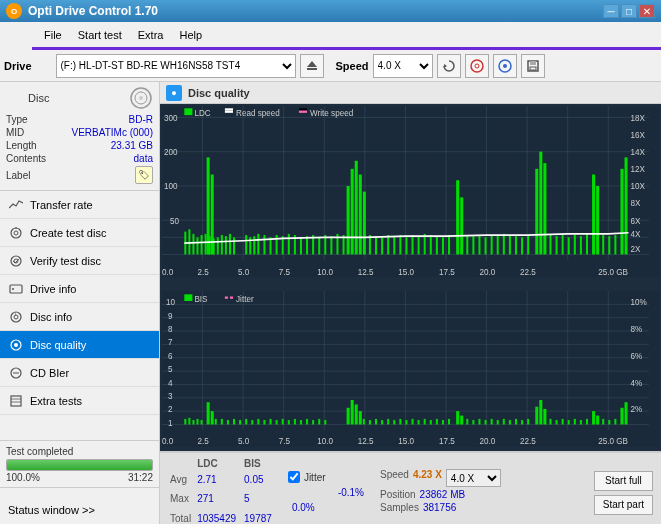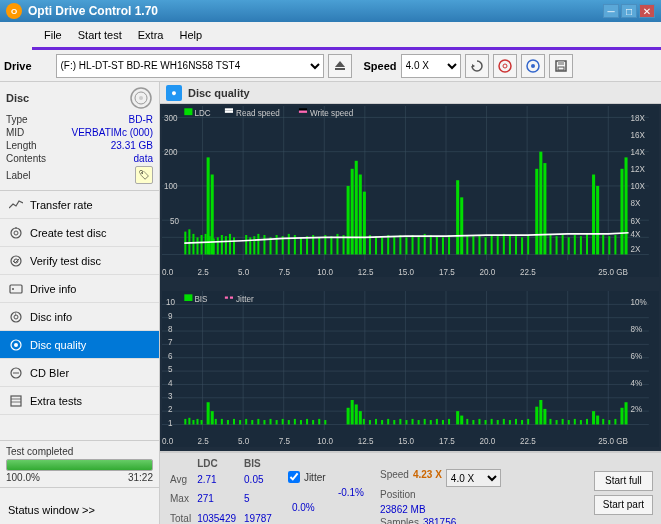--- a/index.html
+++ b/index.html
@@ -13,36 +13,36 @@
     .title-btn { width: 16px; height: 14px; background: #5ba8d8; border: 1px solid #4a8fc0; color: white; font-size: 10px; display: flex; align-items: center; justify-content: center; cursor: pointer; }
     .title-btn.close { background: #c75050; }
 
     
     .menu-bar { background: #f0f0f0; height: 28px; display: flex; align-items: center; padding: 0 4px; border-bottom: 3px solid #6d28d9; margin-left: 32px; }
     .menu-item { padding: 2px 8px; font-size: 11px; cursor: pointer; }
 
     
     .toolbar { background: #f0f0f0; height: 32px; display: flex; align-items: center; padding: 2px 4px; border-bottom: 1px solid #ccc; gap: 4px; }
     .toolbar-label { font-size: 11px; font-weight: bold; margin-right: 20px; }
-    .drive-select { height: 24px; width: 268px; font-size: 10px; border: 1px solid #aaa; background: white; }
+    .drive-select { height: 24px; width: 240px; font-size: 10px; border: 1px solid #aaa; background: white; }
     .eject-btn { height: 24px; width: 24px; border: 1px solid #aaa; background: #f5f5f5; display: flex; align-items: center; justify-content: center; cursor: pointer; }
     .speed-label { font-size: 11px; font-weight: bold; margin-left: 8px; }
     .speed-select { height: 24px; width: 60px; font-size: 10px; border: 1px solid #aaa; background: white; }
     .toolbar-icon-btn { height: 24px; width: 24px; border: 1px solid #aaa; background: #f5f5f5; display: flex; align-items: center; justify-content: center; cursor: pointer; font-size: 12px; }
 
     
     .main { display: flex; height: calc(524px - 22px - 20px - 32px); }
 
     
     .left-panel { width: 160px; background: #f0f0f0; border-right: 1px solid #ccc; display: flex; flex-direction: column; }
 
     
     .disc-section { padding: 4px 6px; border-bottom: 1px solid #ccc; }
     .disc-header { display: flex; align-items: center; justify-content: space-between; margin-bottom: 4px; }
-    .disc-title { font-size: 11px; font-weight: bold; color: #333; }
+    .disc-title { font-size: 11px; font-weight: normal; color: #333; margin-left: 22px; }
     .disc-icon { width: 24px; height: 24px; }
     .disc-row { display: flex; justify-content: space-between; margin-bottom: 2px; font-size: 10px; }
     .disc-key { color: #333; }
     .disc-val { color: #0000cc; text-align: right; }
     .label-row { display: flex; justify-content: space-between; align-items: center; }
     .label-icon { width: 18px; height: 18px; border: 1px solid #aaa; border-radius: 2px; background: #ffffcc; display: flex; align-items: center; justify-content: center; font-size: 9px; }
 
     
     .nav-item { height: 28px; display: flex; align-items: center; padding: 0 8px; gap: 6px; cursor: pointer; font-size: 11px; border-bottom: 1px solid #ddd; }
     .nav-item.active { background: #0078d7; color: white; }
@@ -622,21 +622,21 @@
         </div>
 
         <div style="display:flex; flex-direction:column; gap:2px; font-size:10px; padding-top:12px; margin-left:8px;">
           <div style="display:flex; gap:4px;">
             <span style="color:#555;">Speed</span>
             <span style="color:#cc6600; font-weight:bold;">4.23 X</span>
             <select style="height:18px; font-size:10px; border:1px solid #aaa; width:55px;">
               <option>4.0 X</option>
             </select>
           </div>
-          <div style="display:flex; gap:4px;flex-direction:column;">
+          <div style="display:flex; gap:4px;">
             <span style="color:#555;">Position</span>
             <span style="color:#0000cc;">23862 MB</span>
           </div>
           <div style="display:flex; gap:4px;">
             <span style="color:#555;">Samples</span>
             <span style="color:#0000cc;">381756</span>
           </div>
         </div>
 
         <div style="display:flex; flex-direction:column; gap:4px; margin-left:auto; justify-content:center;">

